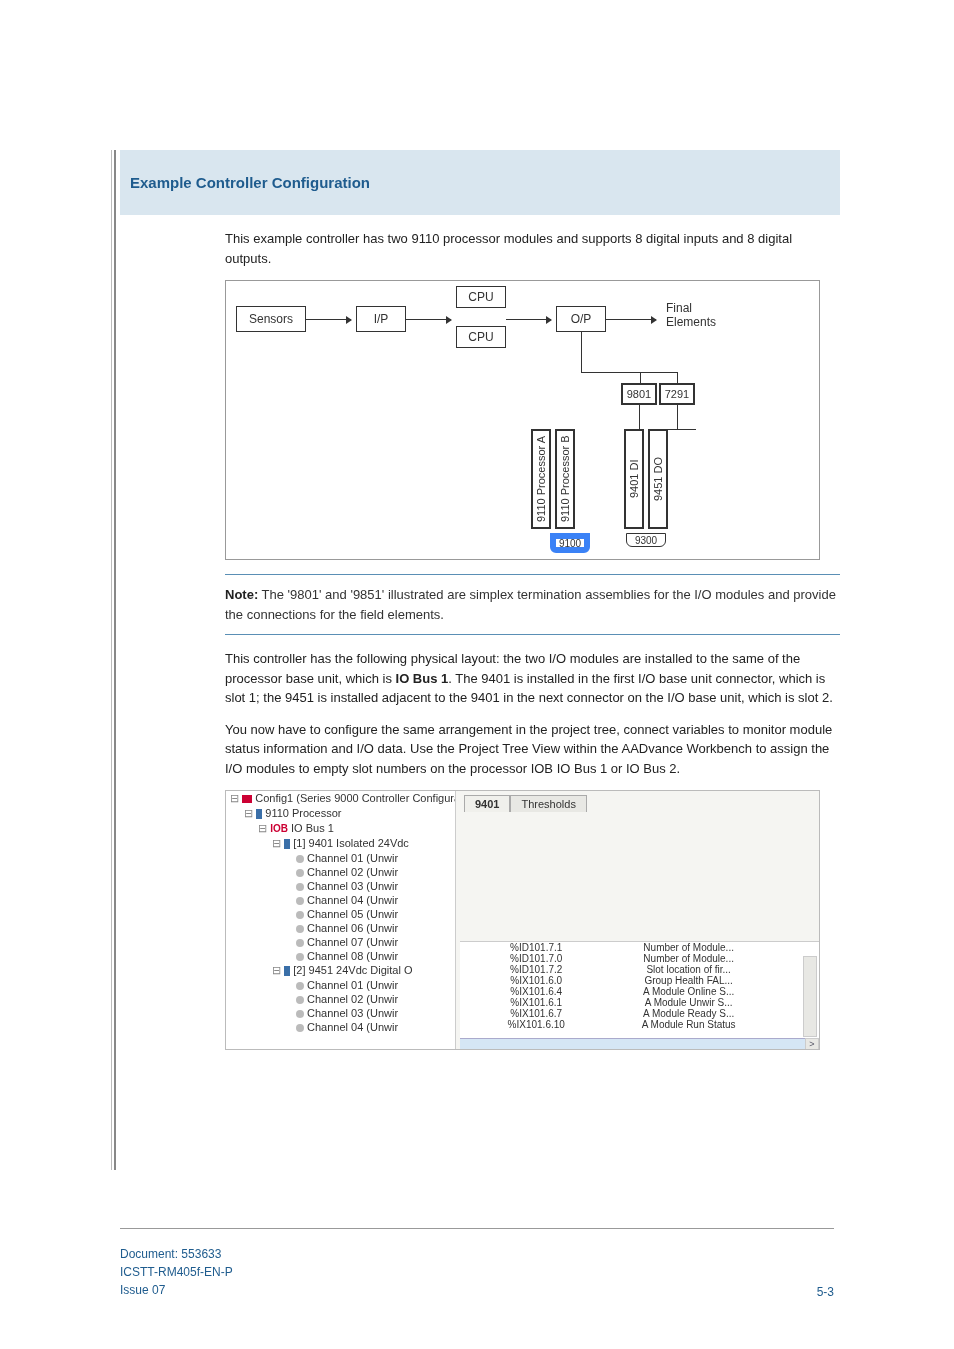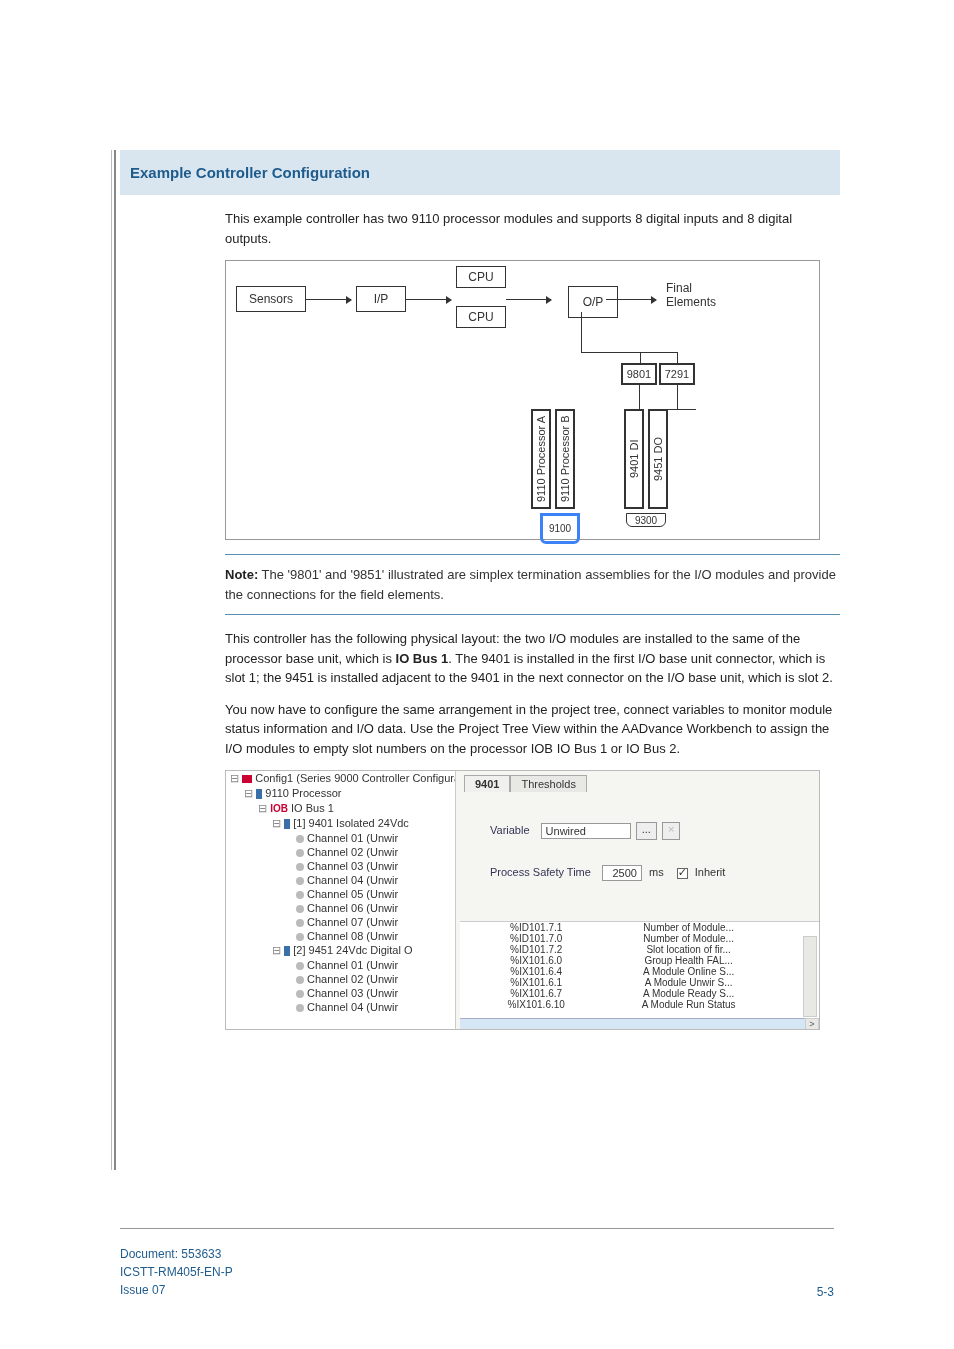--- a/index.html
+++ b/index.html
@@ -12,21 +12,21 @@
       color: #333;
     }
     .content-band {
       position: absolute;
       left: 120px;
       top: 150px;
       width: 720px;
     }
     .heading-bar {
       background: #d9e6ef;
-      padding: 14px 10px;
+      padding: 24px 10px;
       margin-bottom: 14px;
     }
     .heading-bar h2 {
       color: #1f5c8e;
       font-size: 15px;
       font-weight: bold;
     }
     .body-text {
       margin-left: 105px;
       font-size: 13px;
@@ -41,38 +41,38 @@
       width: 595px;
       height: 280px;
       position: relative;
       margin-bottom: 14px;
     }
     
     .sensors { position: absolute; left: 10px; top: 25px; width: 70px; height: 26px; border: 1px solid #333; display: flex; align-items: center; justify-content: center; font-size: 12px; }
     .ip { position: absolute; left: 130px; top: 25px; width: 50px; height: 26px; border: 1px solid #333; display: flex; align-items: center; justify-content: center; font-size: 12px; }
     .cpu1 { position: absolute; left: 230px; top: 5px; width: 50px; height: 22px; border: 1px solid #333; display: flex; align-items: center; justify-content: center; font-size: 12px; }
     .cpu2 { position: absolute; left: 230px; top: 45px; width: 50px; height: 22px; border: 1px solid #333; display: flex; align-items: center; justify-content: center; font-size: 12px; }
-    .op { position: absolute; left: 330px; top: 25px; width: 50px; height: 32px; border: 1px solid #333; display: flex; align-items: center; justify-content: center; font-size: 12px; margin-left: 12px; }
+    .op { position: absolute; left: 330px; top: 25px; width: 50px; height: 26px; border: 1px solid #333; display: flex; align-items: center; justify-content: center; font-size: 12px; }
     .final { position: absolute; left: 440px; top: 20px; width: 70px; font-size: 12px; text-align: left; }
     
     .arr { position: absolute; height: 1px; background: #333; }
     .arr::after { content: ''; position: absolute; right: -1px; top: -3px; border-left: 6px solid #333; border-top: 4px solid transparent; border-bottom: 4px solid transparent; }
     .a1 { left: 80px; top: 38px; width: 45px; }
     .a2 { left: 180px; top: 38px; width: 45px; }
     .a3 { left: 280px; top: 38px; width: 45px; }
     .a4 { left: 380px; top: 38px; width: 50px; }
     
     .hub9801 { position: absolute; left: 395px; top: 102px; width: 36px; height: 22px; border: 2px solid #333; display: flex; align-items: center; justify-content: center; font-size: 11px; }
     .hub9851 { position: absolute; left: 433px; top: 102px; width: 36px; height: 22px; border: 2px solid #333; display: flex; align-items: center; justify-content: center; font-size: 11px; }
     .vbox { position: absolute; border: 2px solid #333; writing-mode: vertical-rl; transform: rotate(180deg); display: flex; align-items: center; justify-content: center; font-size: 11px; }
     .procA { left: 305px; top: 148px; width: 20px; height: 100px; }
     .procB { left: 329px; top: 148px; width: 20px; height: 100px; }
     .di9401 { left: 398px; top: 148px; width: 20px; height: 100px; }
     .do9451 { left: 422px; top: 148px; width: 20px; height: 100px; }
-    .tab9100 { position: absolute; left: 314px; top: 252px; width: 40px; height: 31px; border: 3px solid #3b82f6; border-radius: 0 0 6px 6px; font-size: 10px; display: flex; align-items: center; justify-content: center; }
+    .tab9100 { position: absolute; left: 324px; top: 252px; width: 40px; height: 20px; border: 6px solid #3b82f6; border-radius: 0 0 6px 6px; font-size: 10px; display: flex; align-items: center; justify-content: center; }
     .tab9300 { position: absolute; left: 400px; top: 252px; width: 40px; height: 14px; border: 1px solid #333; border-radius: 0 0 6px 6px; font-size: 10px; display: flex; align-items: center; justify-content: center; }
     
     .vline { position: absolute; width: 1px; background: #333; }
     .hline-lower { position: absolute; height: 1px; background: #333; }
     .note-box {
       margin-left: 105px;
       border-top: 1px solid #5a8fb5;
       border-bottom: 1px solid #5a8fb5;
       padding: 10px 0;
       font-size: 13px;
@@ -245,35 +245,20 @@
       <div class="tree-line" style="padding-left:46px;"><span style="color:#888;">⊟</span> <span class="tree-icon-blue"></span><span>[2] 9451 24Vdc Digital O</span></div>
       <div class="tree-line" style="padding-left:70px;"><span class="tree-icon-gray"></span><span>Channel 01 (Unwir</span></div>
       <div class="tree-line" style="padding-left:70px;"><span class="tree-icon-gray"></span><span>Channel 02 (Unwir</span></div>
       <div class="tree-line" style="padding-left:70px;"><span class="tree-icon-gray"></span><span>Channel 03 (Unwir</span></div>
       <div class="tree-line" style="padding-left:70px;"><span class="tree-icon-gray"></span><span>Channel 04 (Unwir</span></div>
     </div>
     <div class="right-panel">
       <div class="tabs">
         <span class="tab">9401</span><span class="tab inactive">Thresholds</span>
       </div>
-      <div class="form-area">
-        <div class="form-row">
-          <span class="lbl">Variable</span>
-          <span class="txtfield">Unwired</span>
-          <span class="btn-small">...</span>
-          <span class="btn-small" style="color:#bbb;">×</span>
-        </div>
-        <div class="form-row" style="margin-top:25px;">
-          <span class="lbl">Process Safety Time</span>
-          <span class="txtfield" style="min-width:40px; text-align:right;">2500</span>
-          <span style="margin:0 10px 0 4px;">ms</span>
-          <span class="cbx"></span>
-          <span style="margin-left:4px;">Inherit</span>
-        </div>
-      </div>
       <div class="grid">
         <div class="grid-body">
           <div class="grid-row">
               <div class="gc-wiring">%ID101.7.1</div>
               <div class="gc-desc">Number of Module...</div>
               <div class="gc-val"></div>
             </div>
           <div class="grid-row">
               <div class="gc-wiring">%ID101.7.0</div>
               <div class="gc-desc">Number of Module...</div>

